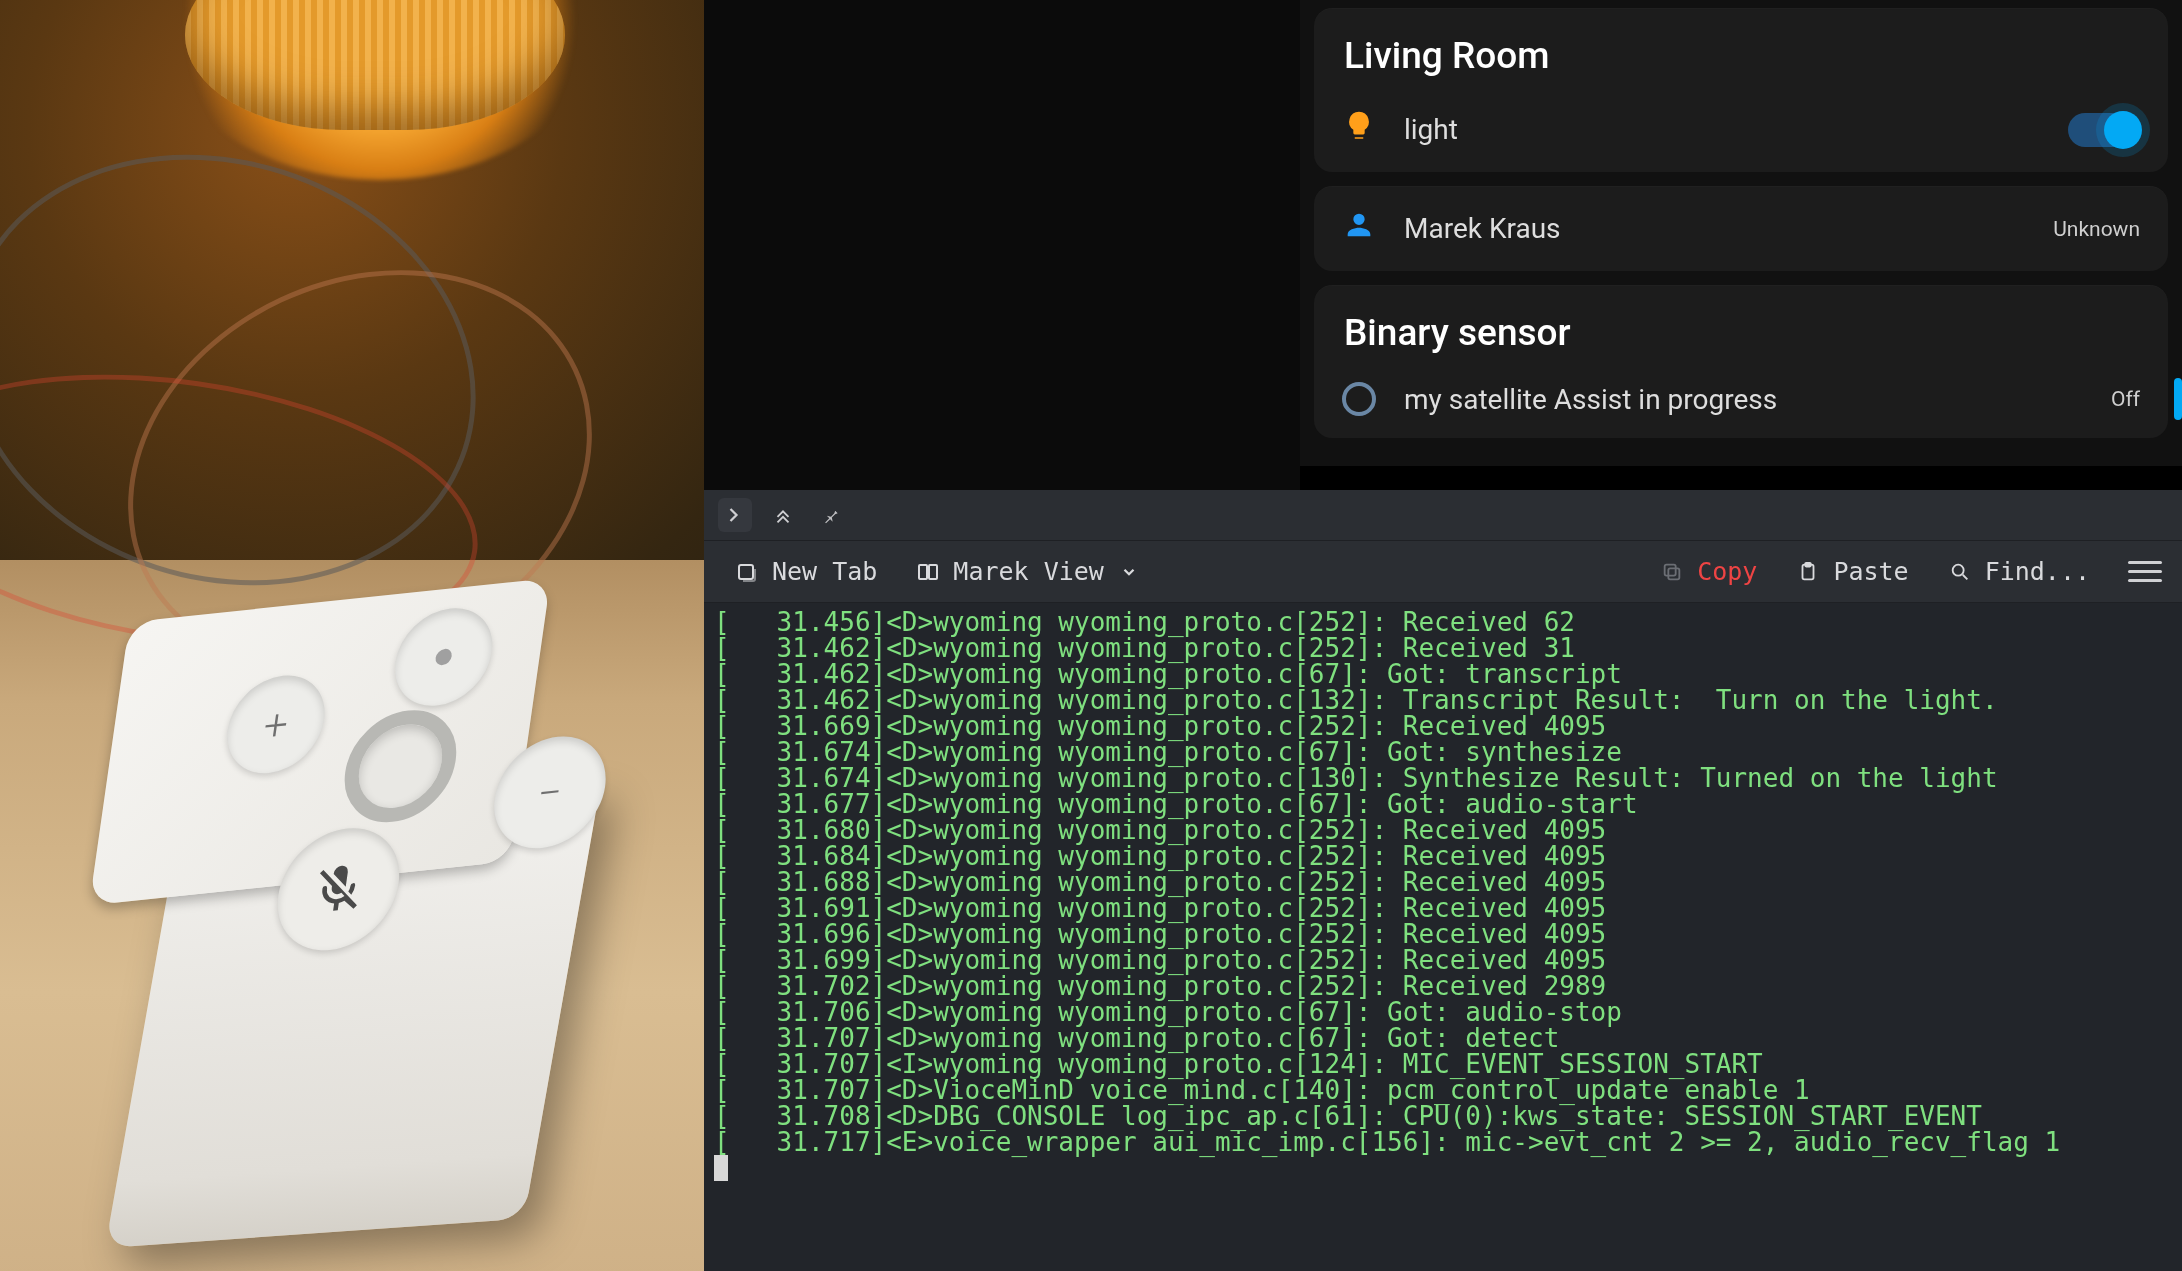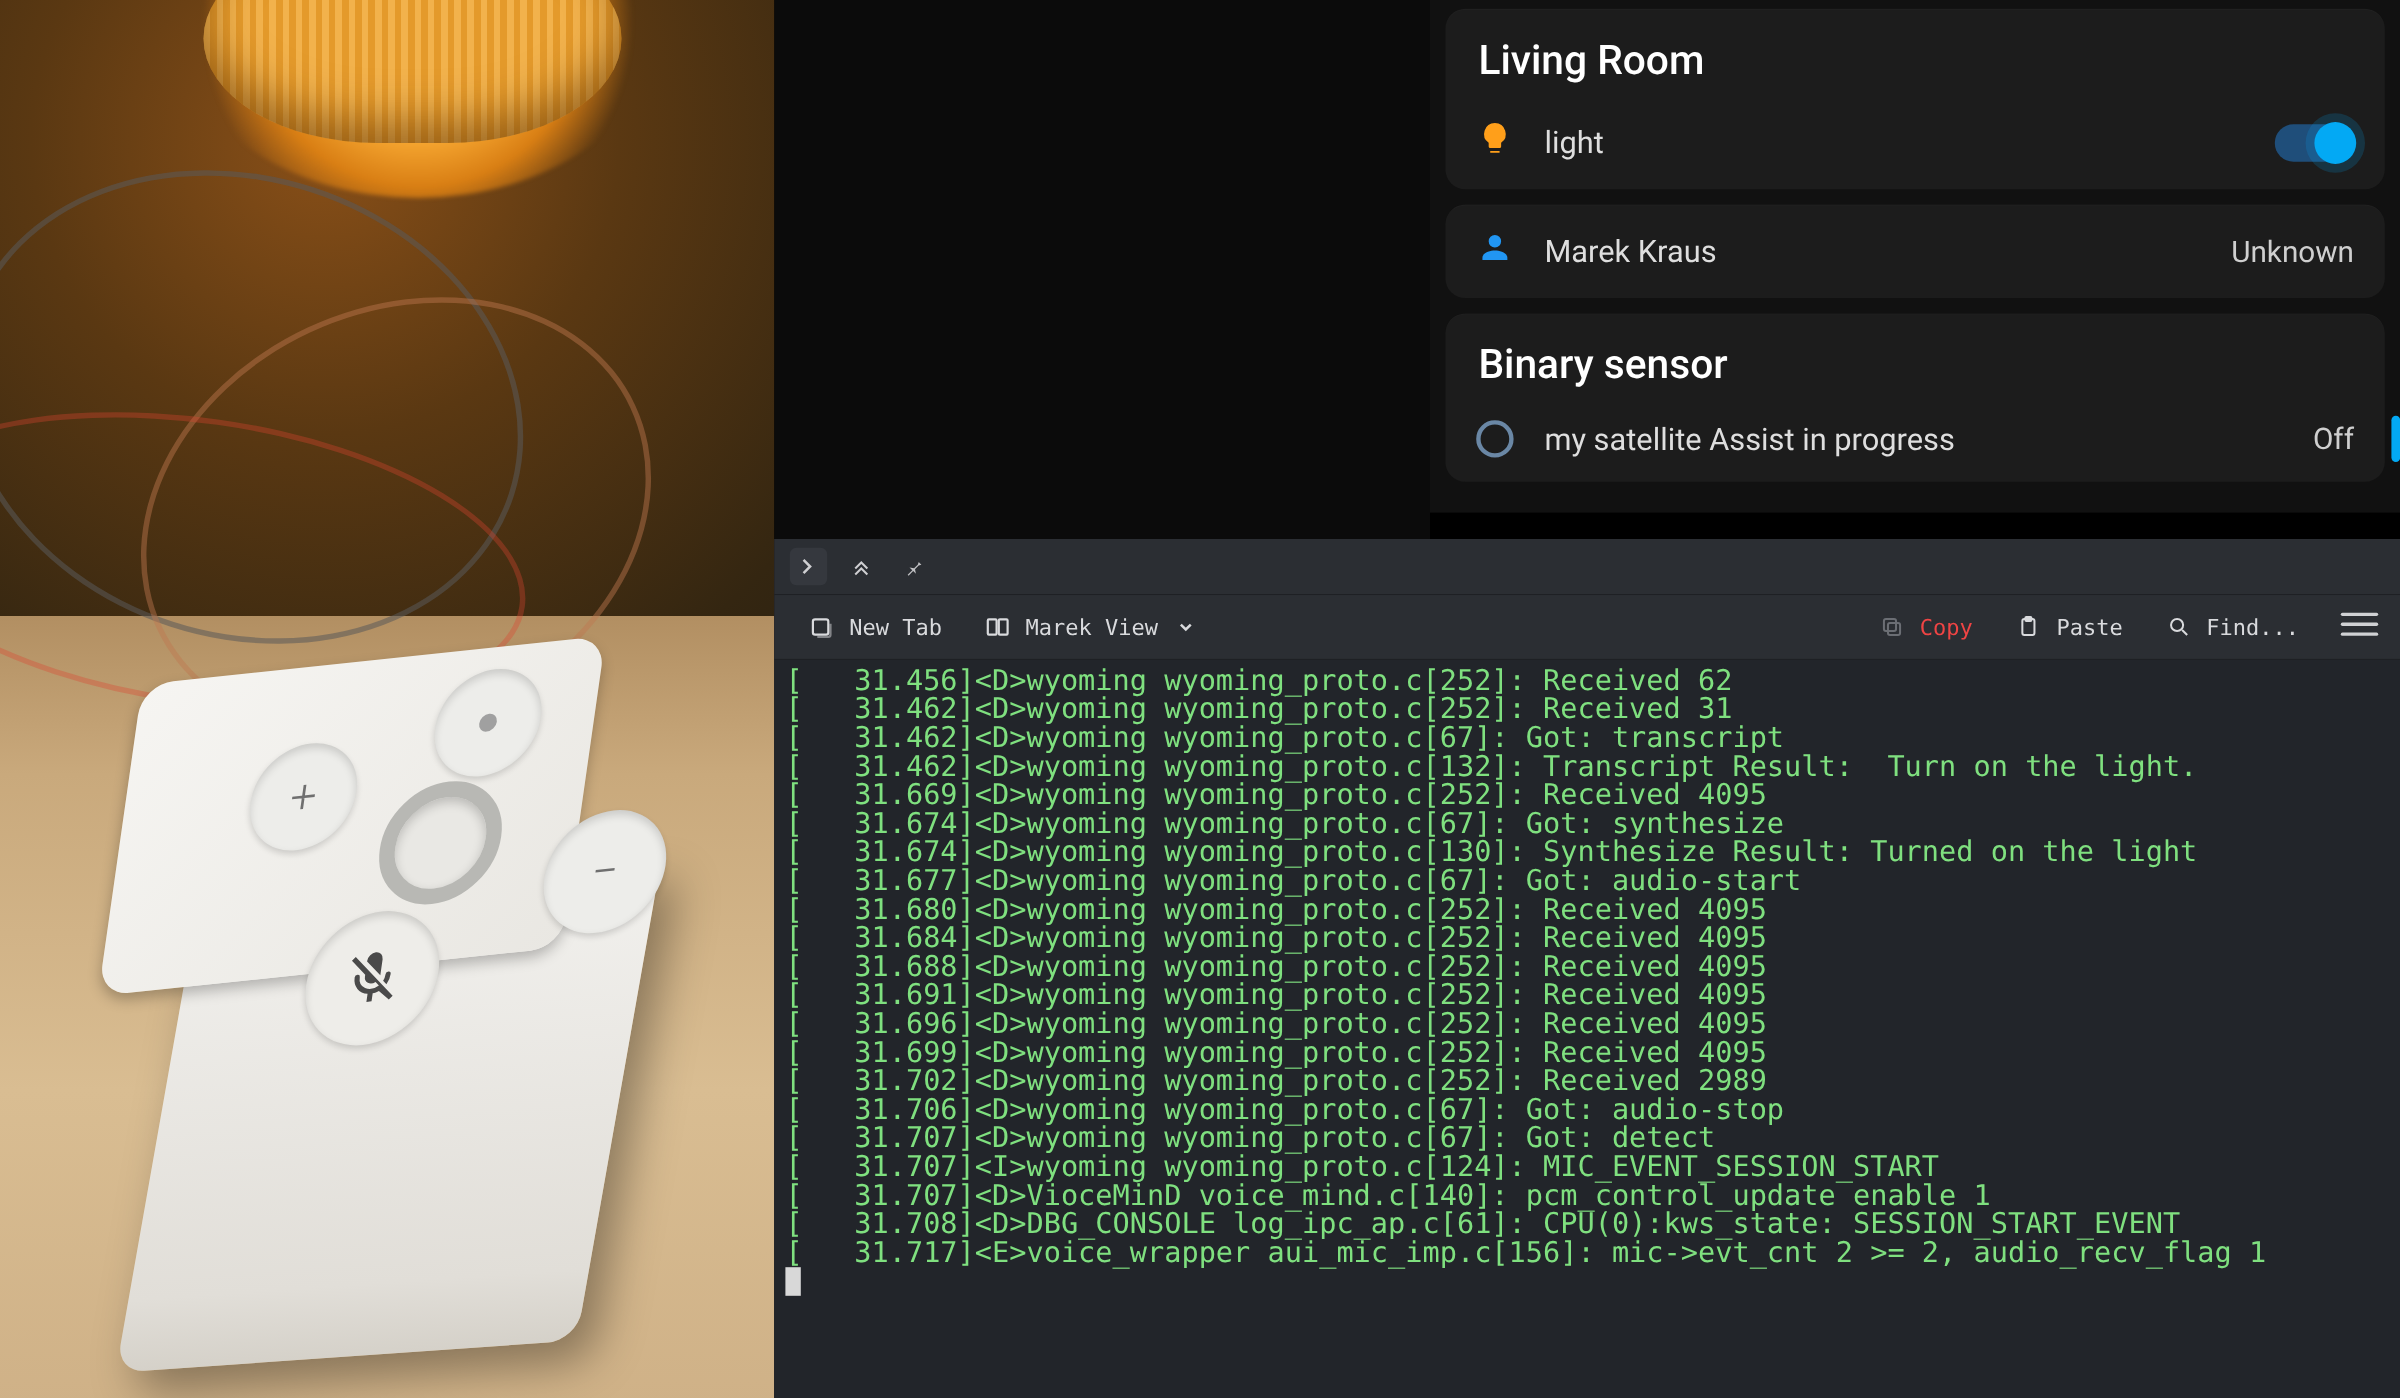--- a/index.html
+++ b/index.html
@@ -78,21 +78,21 @@
   }
   .ha-card{
     background:#1c1c1c; border-radius:18px; margin:8px 14px 14px 14px; padding:0 0 0 0;
     box-shadow: 0 1px 0 rgba(255,255,255,.02) inset;
   }
   .ha-card-title{ font-size:37px; font-weight:500; color:#ffffff; padding:26px 30px 10px 30px;}
   .ha-row{
     display:flex; align-items:center; padding:22px 28px; gap:28px; font-size:28px; color:#dedede;
   }
   .ha-row .label{ flex:1; }
-  .ha-row .value{ color:#cfcfcf; font-size:27px; }
+  .ha-row .value{ color:#cfcfcf; font-size:21px; }
   .bulb-icon svg{ width:34px;height:34px; }
   .person-icon svg{ width:34px;height:34px; }
   .circle-icon{ width:34px;height:34px;border:4px solid #6a87a5;border-radius:50%; }
   .toggle{
     position:relative; width:72px; height:34px; border-radius:20px; background:#1f4e7a; cursor:pointer;
   }
   .toggle .knob{
     position:absolute; right:-2px; top:-2px; width:38px;height:38px;border-radius:50%;
     background:#03a9f4; box-shadow:0 0 0 8px rgba(3,169,244,.18);
   }
@@ -110,22 +110,22 @@
   }
   .term-top{
     display:flex; align-items:center; gap:14px; padding:8px 14px; background:#2b2e33;
     border-bottom:1px solid #1e2024;
   }
   .term-top .ico-btn{
     width:34px;height:34px;border-radius:6px;display:flex;align-items:center;justify-content:center;
     color:#bdbdbd; background:#35383e;
   }
   .term-toolbar2{
-    display:flex; align-items:flex-start; padding:10px 20px; gap:18px; background:#2b2e33;
-    border-bottom:1px solid #1e2024; font-size:20px; color:#d9dadd;
+    display:flex; align-items:center; padding:10px 20px; gap:18px; background:#2b2e33;
+    border-bottom:1px solid #1e2024; font-size:25px; color:#d9dadd;
   }
   .tb-btn{ display:flex; align-items:center; gap:12px; padding:6px 10px; border-radius:6px; cursor:pointer;}
   .tb-btn.disabled{ color:#ef4444; cursor:default;}
   .tb-spacer{ flex:1; }
   .tb-ico{ width:26px;height:26px;display:inline-flex;align-items:center;justify-content:center;}
   .burger{ width:34px;display:flex;flex-direction:column;gap:6px;}
   .burger span{height:3px;background:#d0d1d4;border-radius:2px;}
   .term-body{
     flex:1; padding:6px 10px 10px 10px; background:#22252a; overflow:hidden;
     font-size:26px; line-height:26px; white-space:pre; color:#8ae28a;

